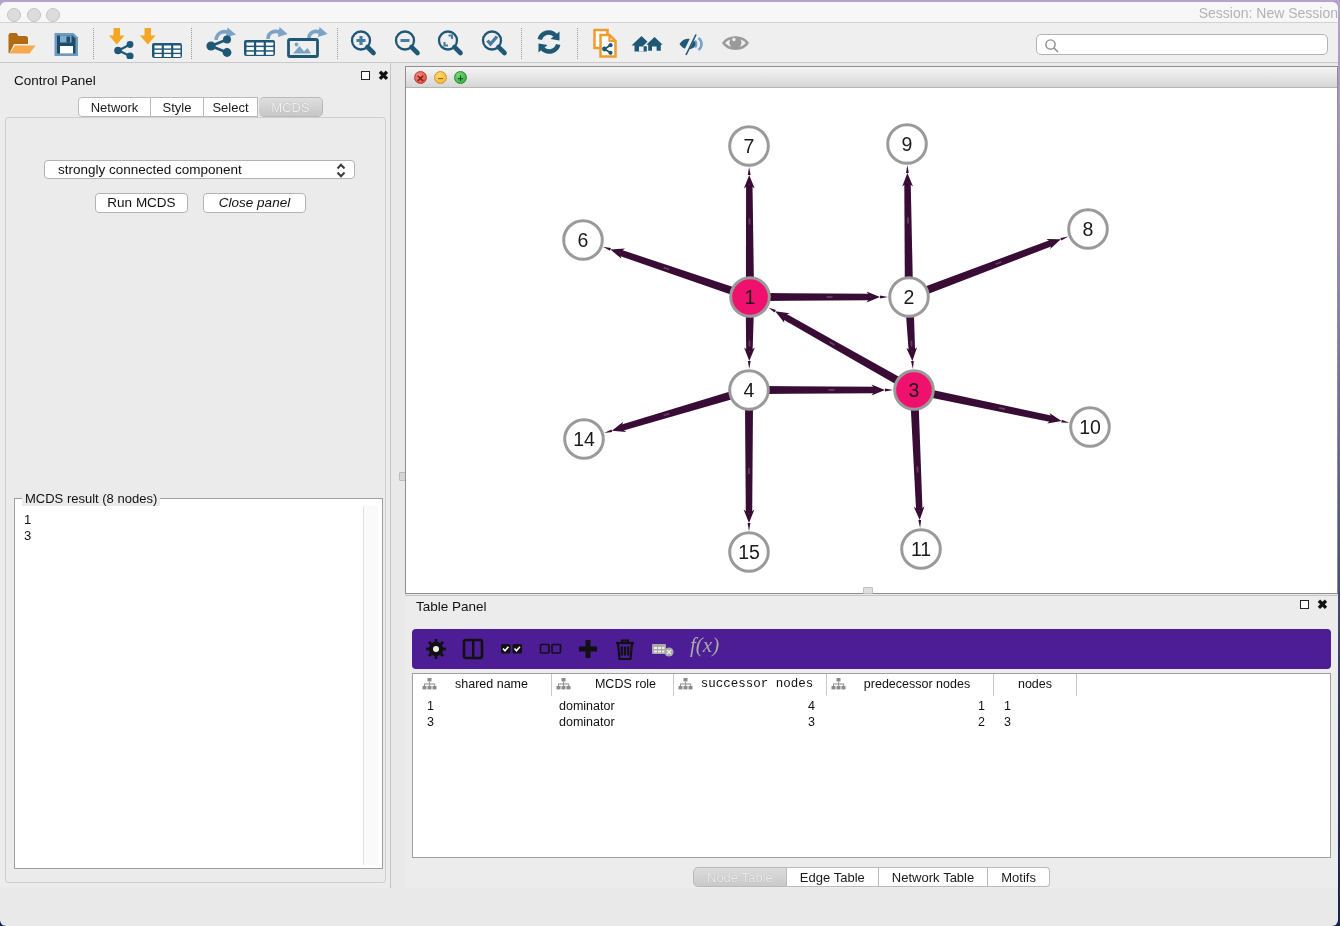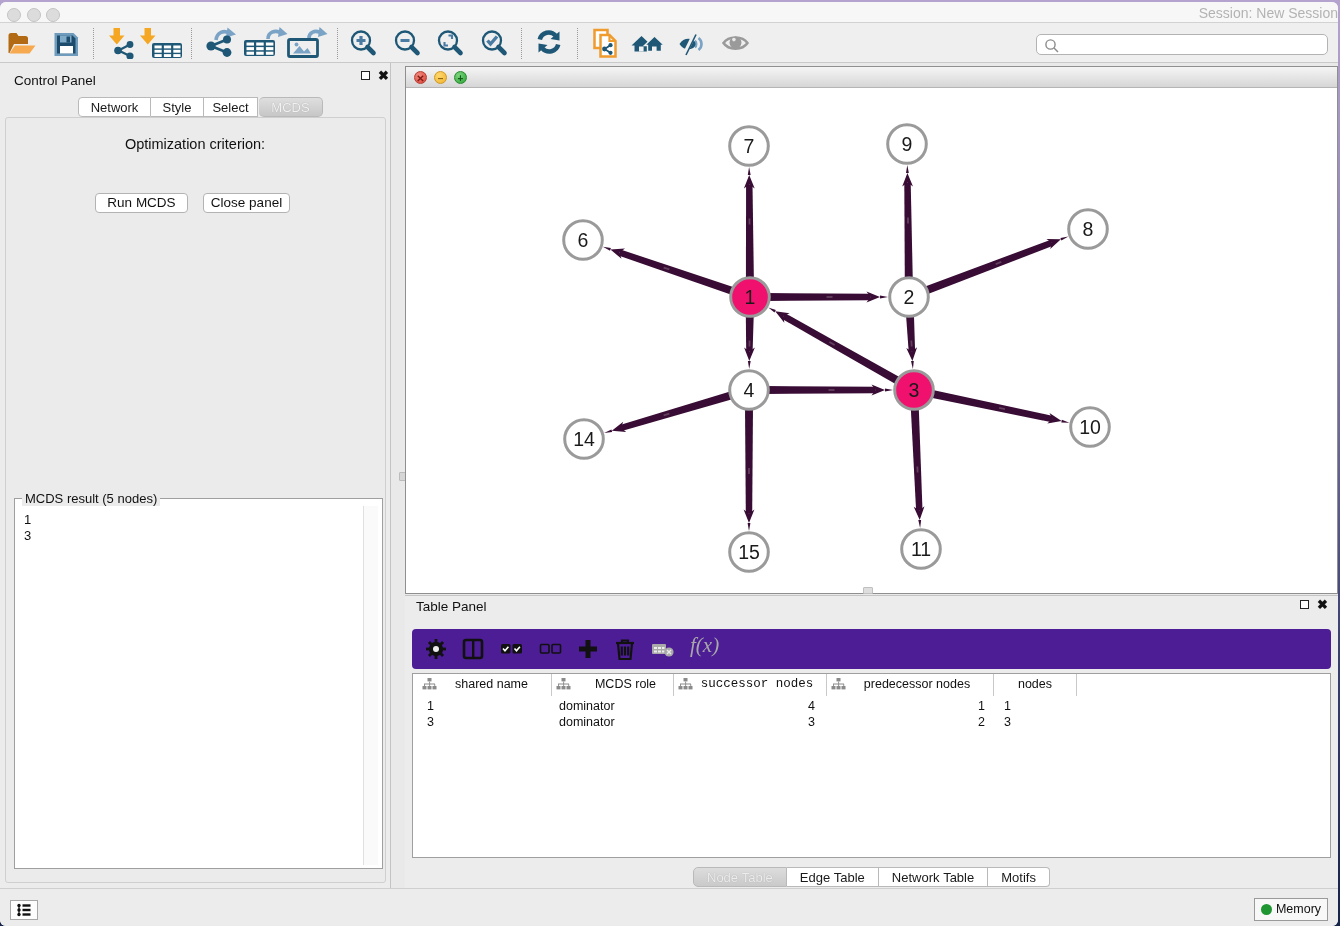--- a/index.html
+++ b/index.html
@@ -228,25 +228,30 @@
     <div id="cphead">Control Panel</div>
     <div class="winbtn-sq" style="left:361px;top:8px;"></div>
     <div class="winbtn-x" style="left:378px;top:8px;">✖</div>
     <div id="cpcontent"></div>
     <div id="tabs">
       <div class="tab first" style="width:73px;">Network</div>
         <div class="tab" style="width:53px;">Style</div>
         <div class="tab" style="width:54px;">Select</div>
         <div class="tab sel" style="width:64px;">MCDS</div>
     </div>
-    <div id="optlabel">Optimization criterion:</div>
+    <div id="combo">strongly connected component
+      <svg width="12" height="15" viewBox="0 0 12 15" style="position:absolute;right:7px;top:2px;">
+        <path d="M2.5 5.5 L6 1.8 L9.5 5.5" fill="none" stroke="#3c3c3c" stroke-width="2"></path>
+        <path d="M2.5 9.5 L6 13.2 L9.5 9.5" fill="none" stroke="#3c3c3c" stroke-width="2"></path>
+      </svg>
+    </div>
     <div class="btn" style="left:95px;width:93px;">Run MCDS</div>
-    <div class="btn" style="left:203px;width:87px;">Close panel</div>
+    <div class="btn" style="left:203px;width:103px;font-style:italic;">Close panel</div>
     <div id="fieldset">
-      <div id="fslegend">MCDS result (5 nodes)</div>
+      <div id="fslegend">MCDS result (8 nodes)</div>
       <div id="fsinner">1<br>3</div>
       <div id="fsscroll"></div>
     </div>
   </div>
   <div id="vdiv">
       <div id="vgrip"></div>
     </div>
   <div id="netframe">
     <div id="nettitle">
       <div class="mlight" style="left:8px;background:radial-gradient(circle at 35% 30%,#f08a7d,#dd4238);border:1px solid #b53c31;color:#7e1a12;">✕</div>
@@ -463,28 +468,12 @@
           <div class="td" style="left:591px;">3</div>
         </div>
     </div>
     <div id="btabs">
       <div class="btab sel">Node&nbsp;Table</div>
         <div class="btab">Edge&nbsp;Table</div>
         <div class="btab">Network&nbsp;Table</div>
         <div class="btab last">Motifs</div>
     </div>
   </div>
-  <div id="statusbar">
-    <div id="listbtn">
-      <svg width="26" height="18" viewBox="0 0 26 18">
-          <g fill="#111">
-      <circle cx="8" cy="4.5" r="1.7"></circle>
-            <circle cx="8" cy="9" r="1.7"></circle>
-            <circle cx="8" cy="13.5" r="1.7"></circle>
-      <rect x="7.4" y="4.5" width="1.2" height="9"></rect>
-      <rect x="11.5" y="3.3" width="8" height="2.4"></rect>
-            <rect x="11.5" y="7.8" width="8" height="2.4"></rect>
-            <rect x="11.5" y="12.3" width="8" height="2.4"></rect>
-      </g>
-        </svg>
-    </div>
-    <div id="membtn"><span id="memdot"></span>Memory</div>
-  </div>
 </div>
 </body></html>

